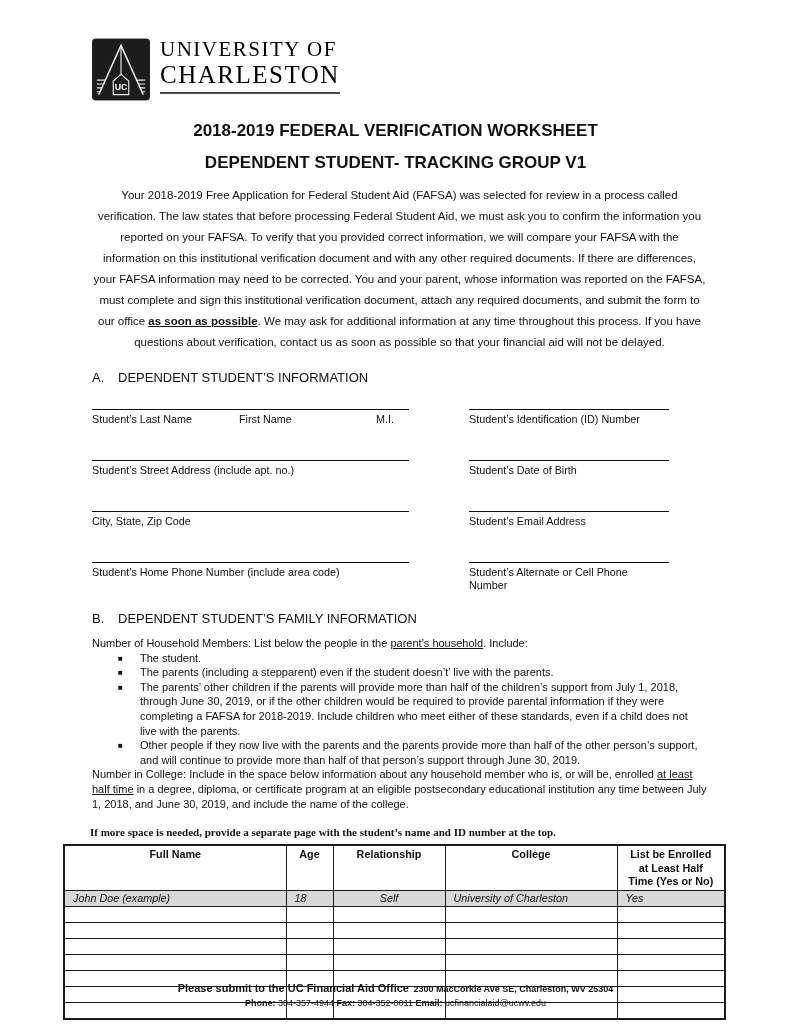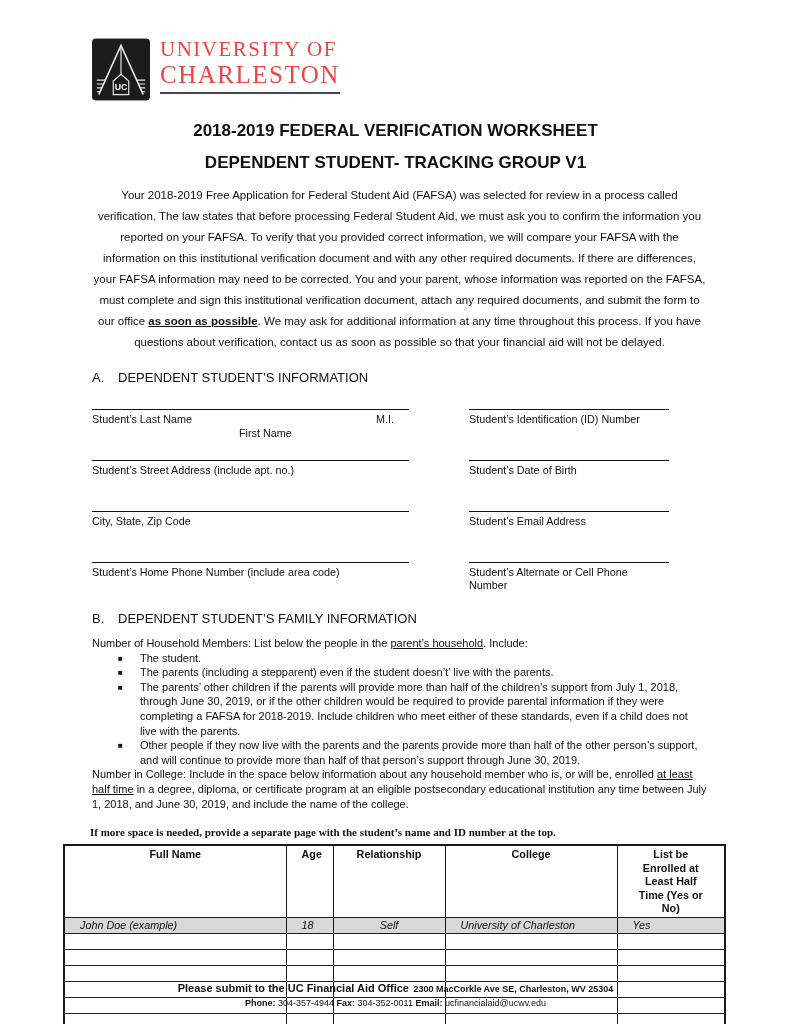--- a/index.html
+++ b/index.html
@@ -7,21 +7,21 @@
     position:relative;
     width:791px;height:1024px;
     background:#fff;
     font-family:"Liberation Sans",sans-serif;
     color:#111;
     overflow:hidden;
   }
   
   .logo-row{display:flex;align-items:flex-start;margin:38px 0 0 92px;}
   .logo-mark{width:58px;height:63px;flex:0 0 auto;}
-  .logo-text{margin-left:10px;font-family:"Liberation Serif",serif;color:#ef4444;
+  .logo-text{margin-left:10px;font-family:"Liberation Serif",serif;color:#000000;
              border-bottom:2px solid #4a4a4a;padding-bottom:4px;}
   .logo-text .l1{font-size:21px;letter-spacing:1.5px;line-height:23px;}
   .logo-text .l2{font-size:25px;letter-spacing:1.5px;line-height:27px;}
   
   .doc-titles{text-align:center;margin-top:20px;}
   .doc-title{font-size:17px;font-weight:bold;line-height:20px;}
   .doc-title + .doc-title{margin-top:12px;}
   
   .intro{margin:12px 84px 0 92px;font-size:11.5px;line-height:21px;text-align:center;}
   .emph{font-weight:bold;text-decoration:underline;}
@@ -30,32 +30,32 @@
   .sec-heading{margin:17px 0 0 92px;font-size:13px;font-weight:normal;}
   .sec-heading .letter{display:inline-block;width:26px;}
   
   .fields{margin-left:92px;margin-top:24px;}
   .field-row{display:flex;}
   .field-row + .field-row{margin-top:34px;}
   .fcol-left{width:317px;}
   .fcol-right{width:200px;margin-left:60px;}
   .field-line{border-top:1.7px solid #111;height:3px;}
   .field-labels{position:relative;font-size:10.8px;line-height:13px;}
-  .lbl-first{position:absolute;left:147px;top:0;margin-top:14px;}
+  .lbl-first{position:absolute;left:147px;top:0;}
   .lbl-mi{position:absolute;left:284px;top:0;}
   
   .b-par{margin:10px 84px 0 92px;font-size:11px;line-height:14.6px;}
   .b-list{margin:0 84px 0 0;padding:0 0 0 118px;list-style:none;}
   .b-list li{position:relative;padding-left:22px;font-size:11px;line-height:14.6px;}
   .b-list li .sq{position:absolute;left:0;top:1px;font-size:8px;}
   .note{margin:14px 84px 0 90px;font-size:11px;font-weight:bold;line-height:14px;font-family:Liberation Serif, serif;}
   
   .members-table{margin:5px 0 0 63px;border-collapse:collapse;table-layout:fixed;
                  width:661px;font-size:10.8px;}
-  .members-table th,.members-table td{border:1.6px solid #1a1a1a;padding:1px 15px;overflow:hidden;}
+  .members-table th,.members-table td{border:1.6px solid #1a1a1a;padding:1px 8px;overflow:hidden;}
   .members-table{border:2px solid #1a1a1a;}
   .members-table th{font-weight:bold;text-align:center;vertical-align:top;line-height:13.5px;padding-top:2px;}
   .members-table thead tr{height:42px;}
   .members-table td{height:13px;}
   .example-row td{background:#d8d8d8;font-style:italic;}
   .cell-center{text-align:center;}
   
   .footer{position:absolute;left:0;top:980px;width:100%;text-align:center;line-height:13px;}
   .footer .f1-main{font-weight:bold;font-size:11px;}
   .footer .f1-addr{font-weight:bold;font-size:9px;}

